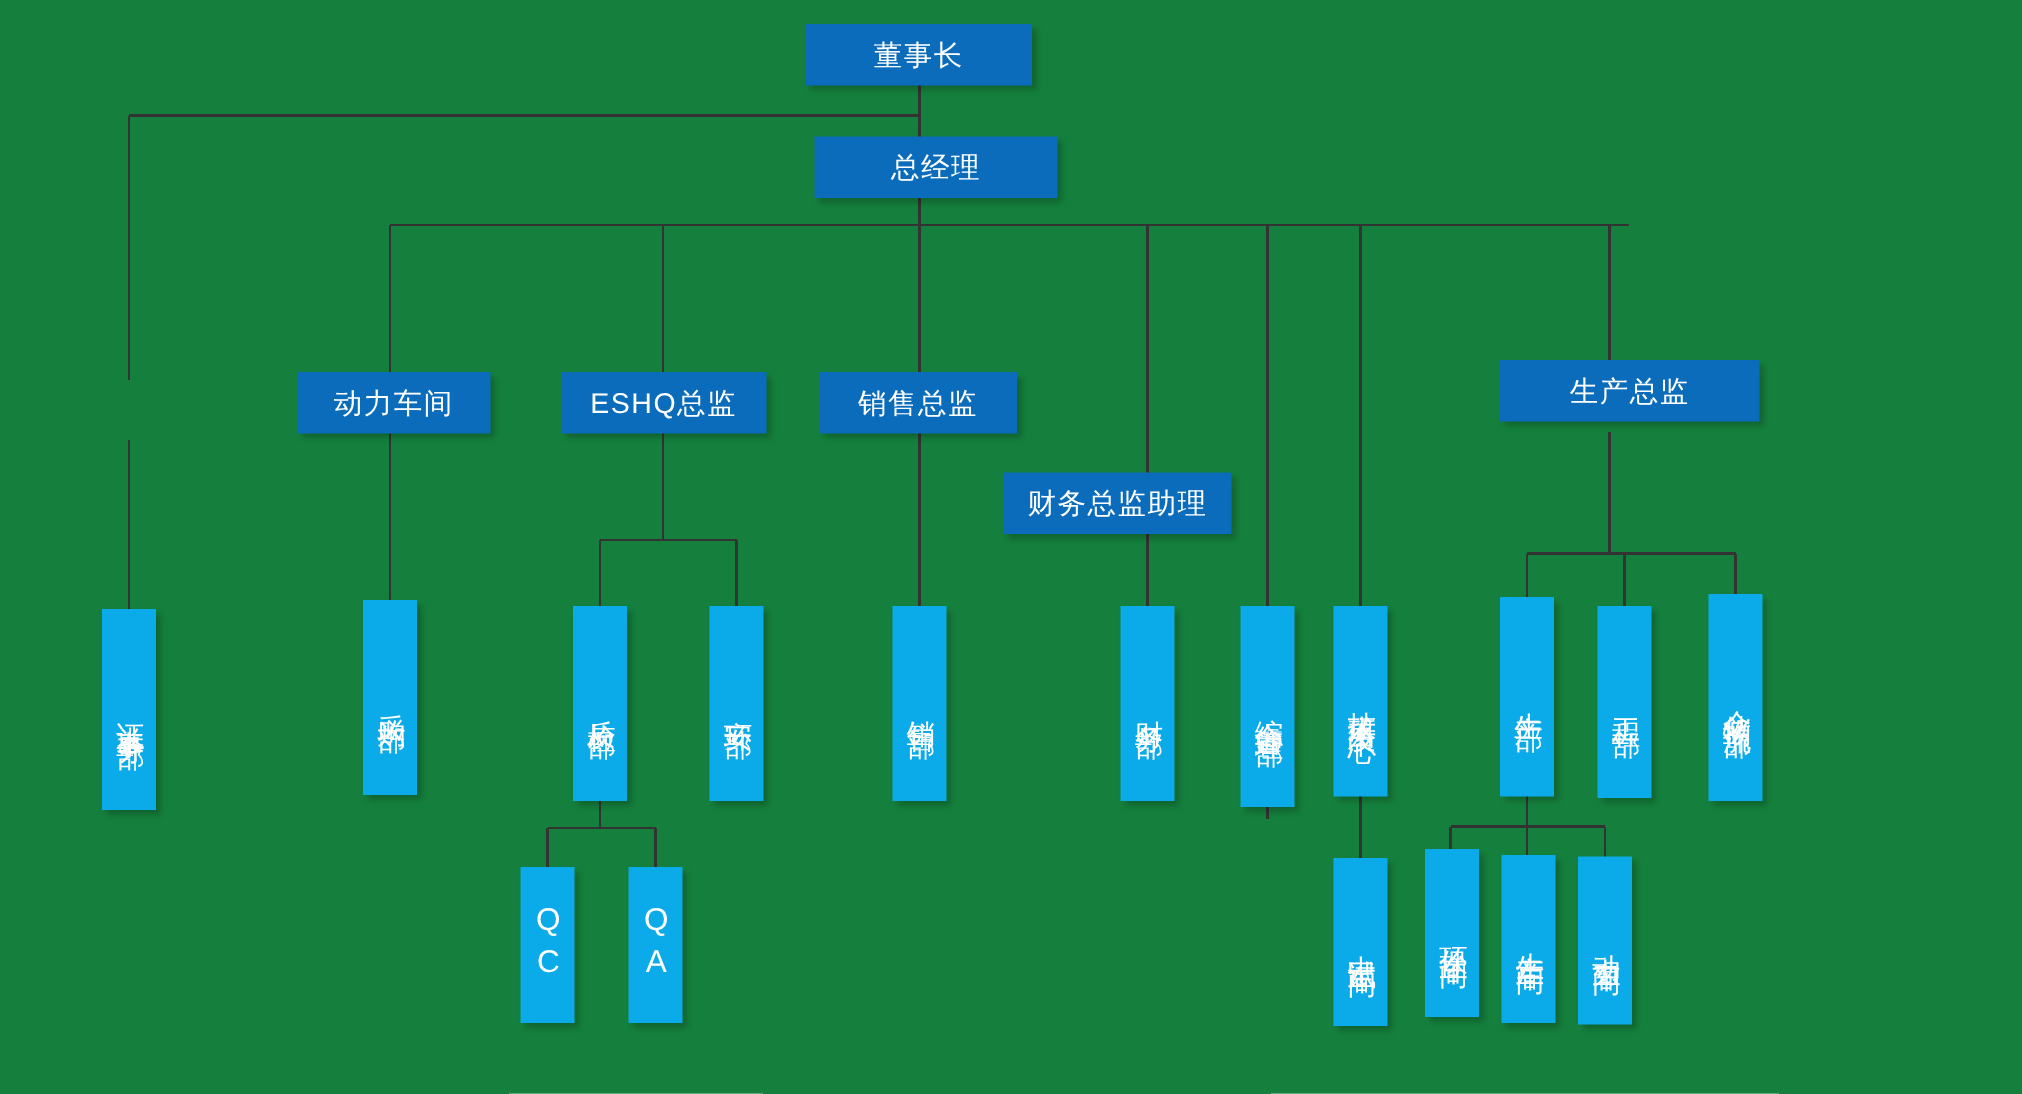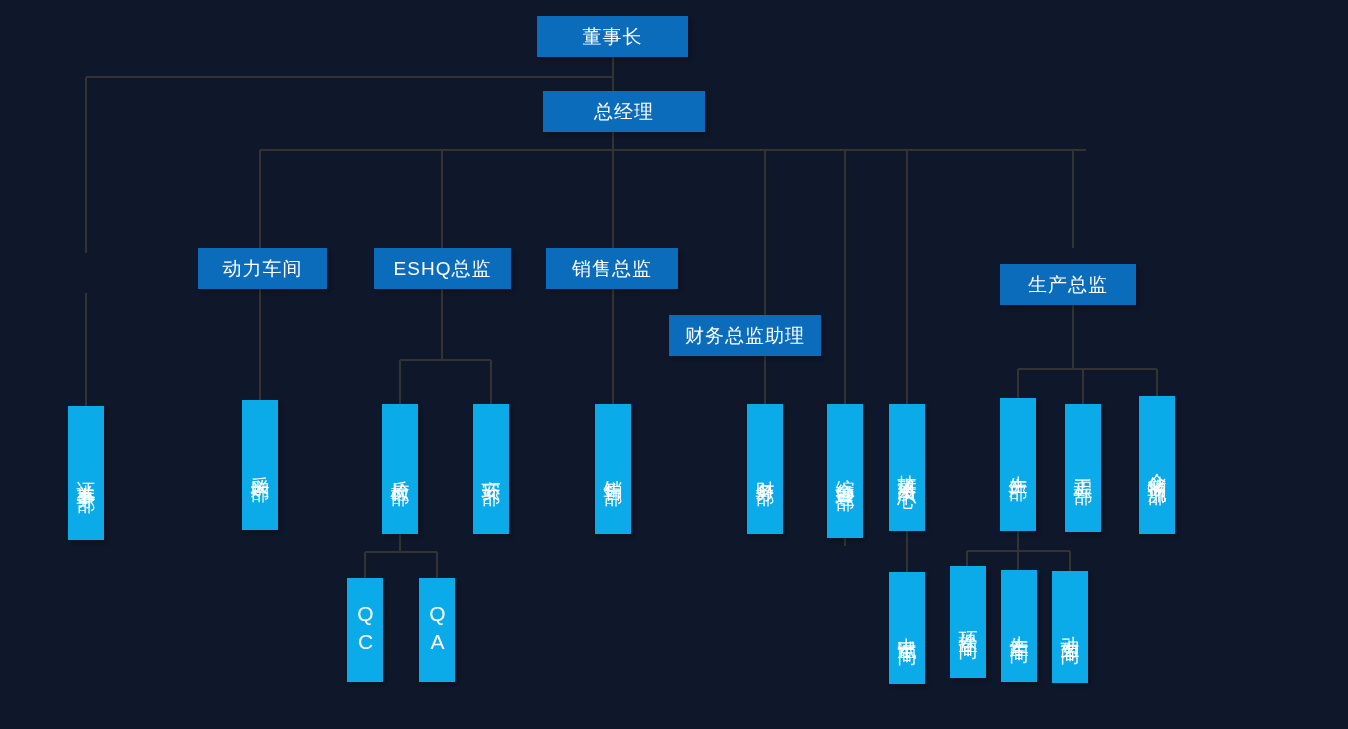--- a/index.html
+++ b/index.html
@@ -11,21 +11,21 @@
   body {
     font-family: "Liberation Sans", "DejaVu Sans", sans-serif;
     width: 1348px;
     height: 729px;
     overflow: hidden;
   }
   #chart-canvas {
     position: relative;
     width: 1348px;
     height: 729px;
-    background: #0f172a;
+    background: #15803d;
   }
   #connector-layer {
     position: absolute;
     left: 0;
     top: 0;
     width: 1348px;
     height: 729px;
     pointer-events: none;
   }
   .node {
@@ -144,21 +144,21 @@
   </div>
 
   <div class="node exec" style="left:546px; top:248px; width:132px; height:41px;">
     <span class="hlabel">销售总监</span>
   </div>
 
   <div class="node exec" style="left:669px; top:315px; width:152px; height:41px;">
     <span class="hlabel">财务总监助理</span>
   </div>
 
-  <div class="node exec" style="left:1000px; top:264px; width:136px; height:41px;">
+  <div class="node exec" style="left:1000px; top:240px; width:173px; height:41px;">
     <span class="hlabel">生产总监</span>
   </div>
 
   <div class="node dept" style="left:68px; top:406px; width:36px; height:134px;">
     <span class="vlabel">证券事务部</span>
   </div>
 
   <div class="node dept" style="left:242px; top:400px; width:36px; height:130px;">
     <span class="vlabel">采购部</span>
   </div>

